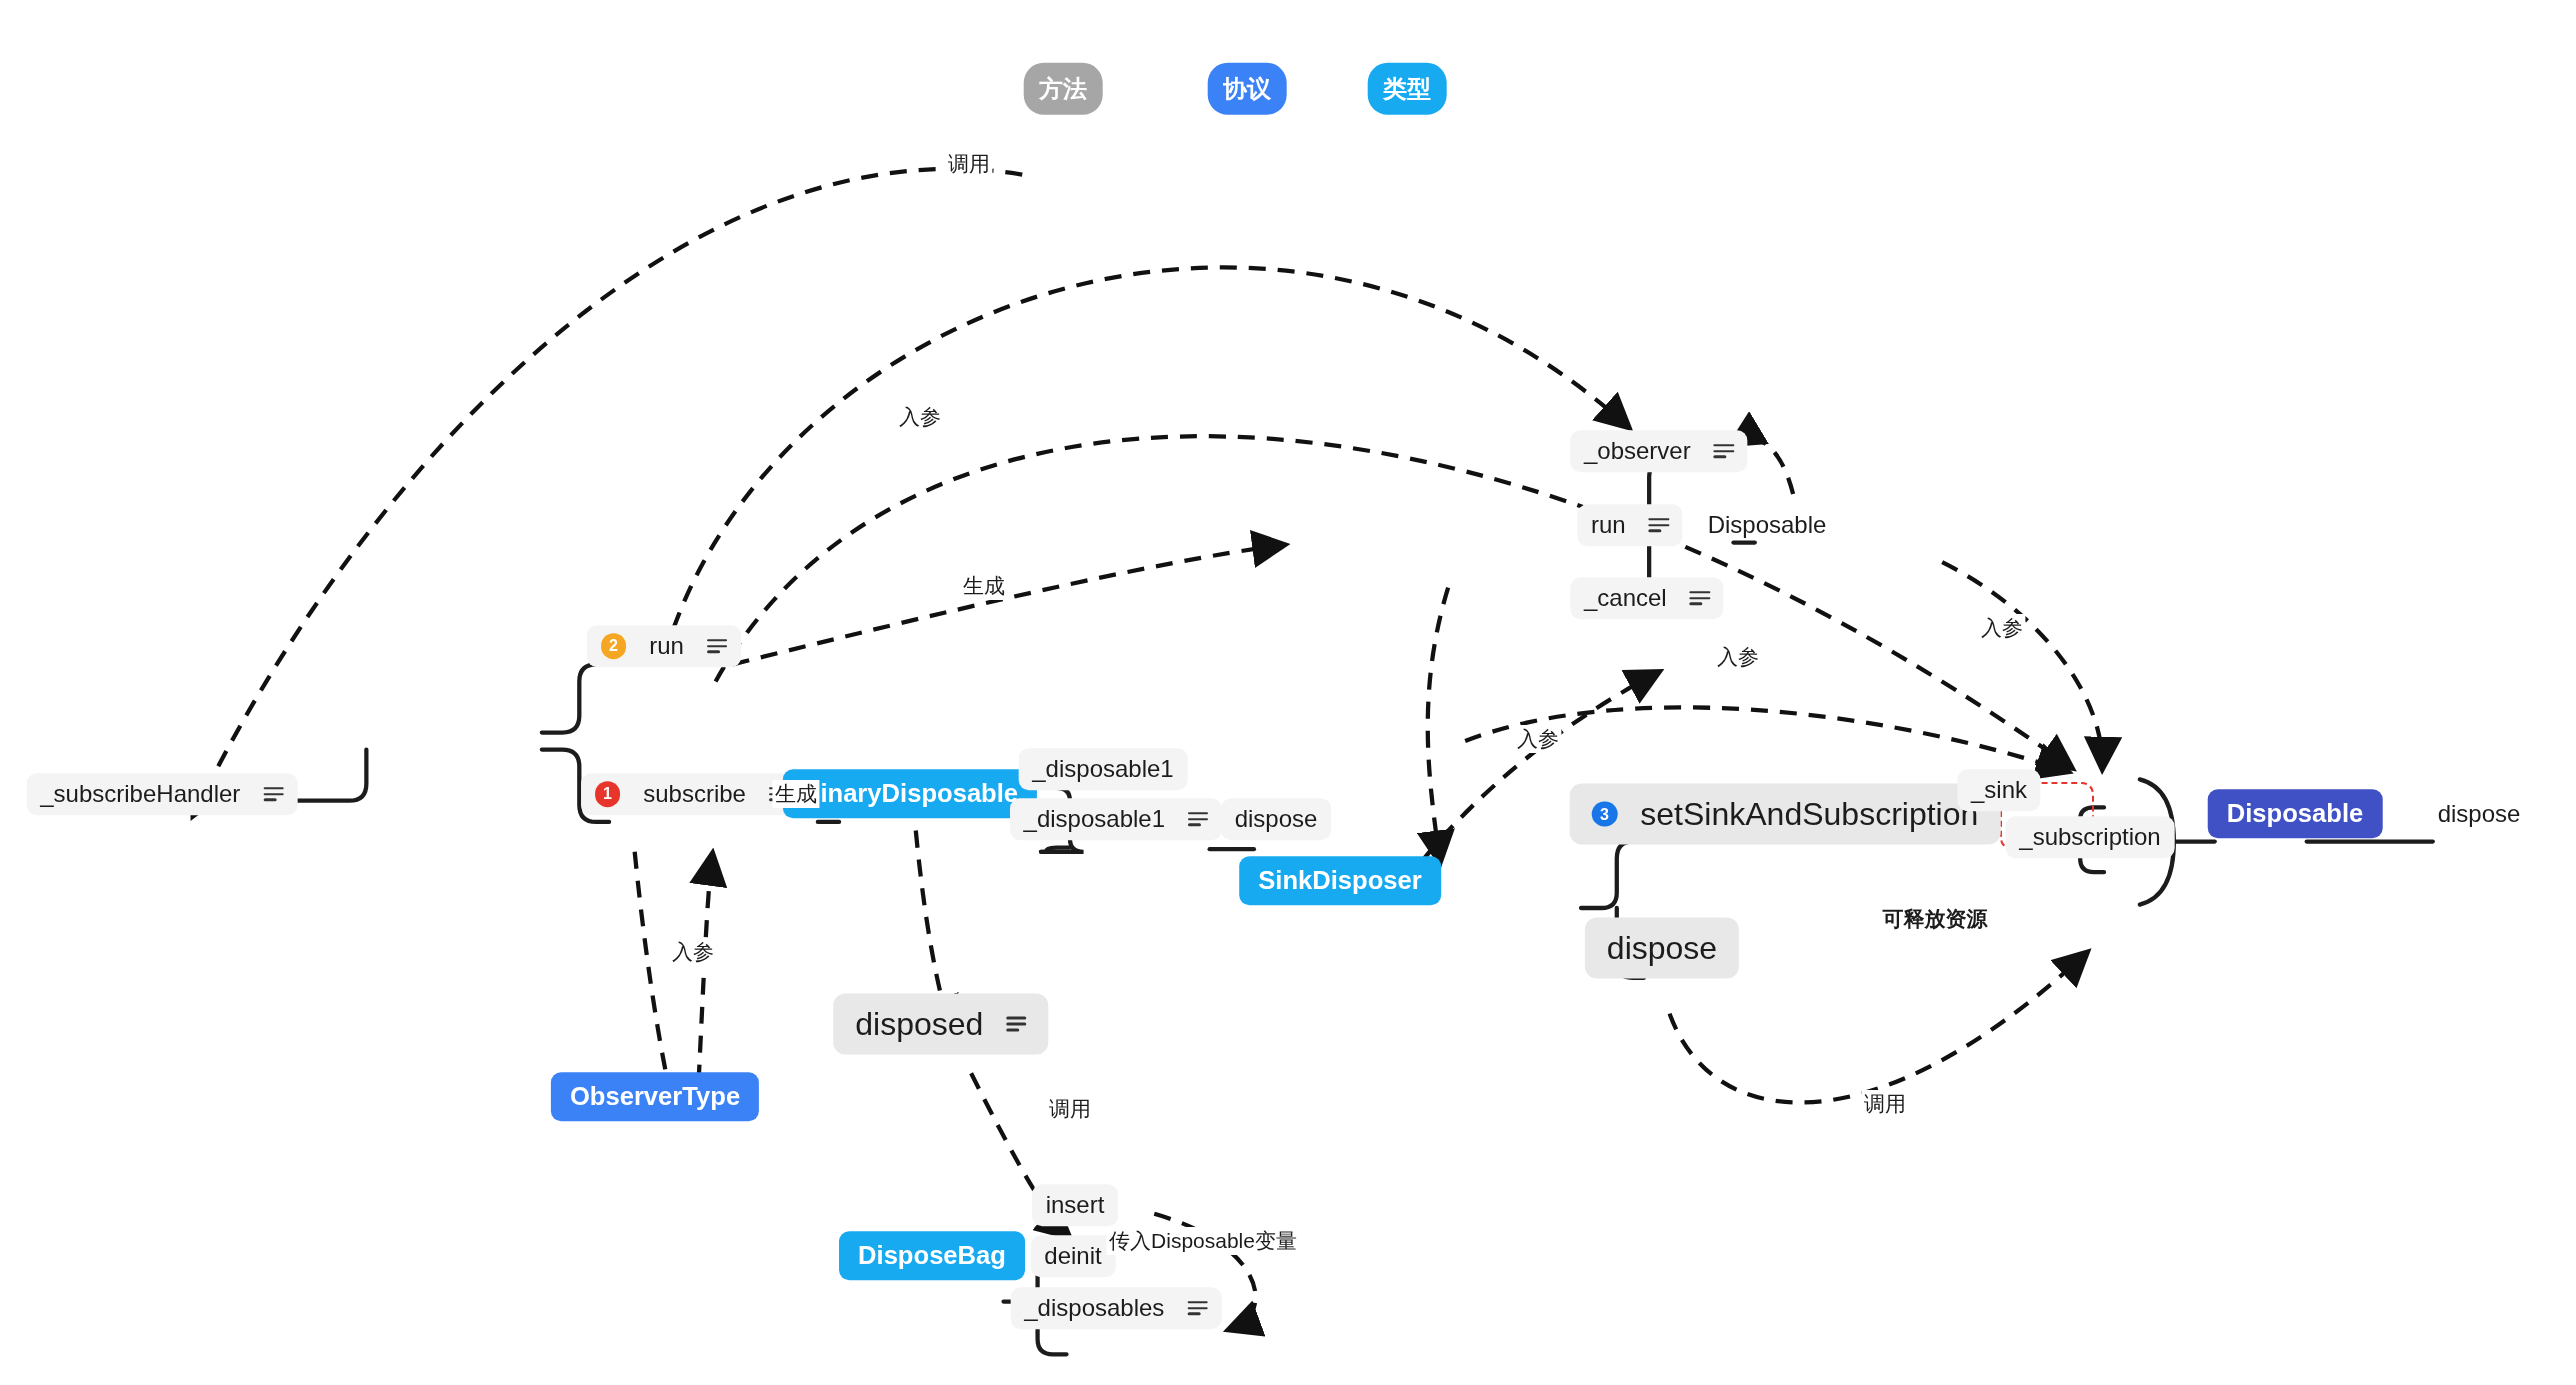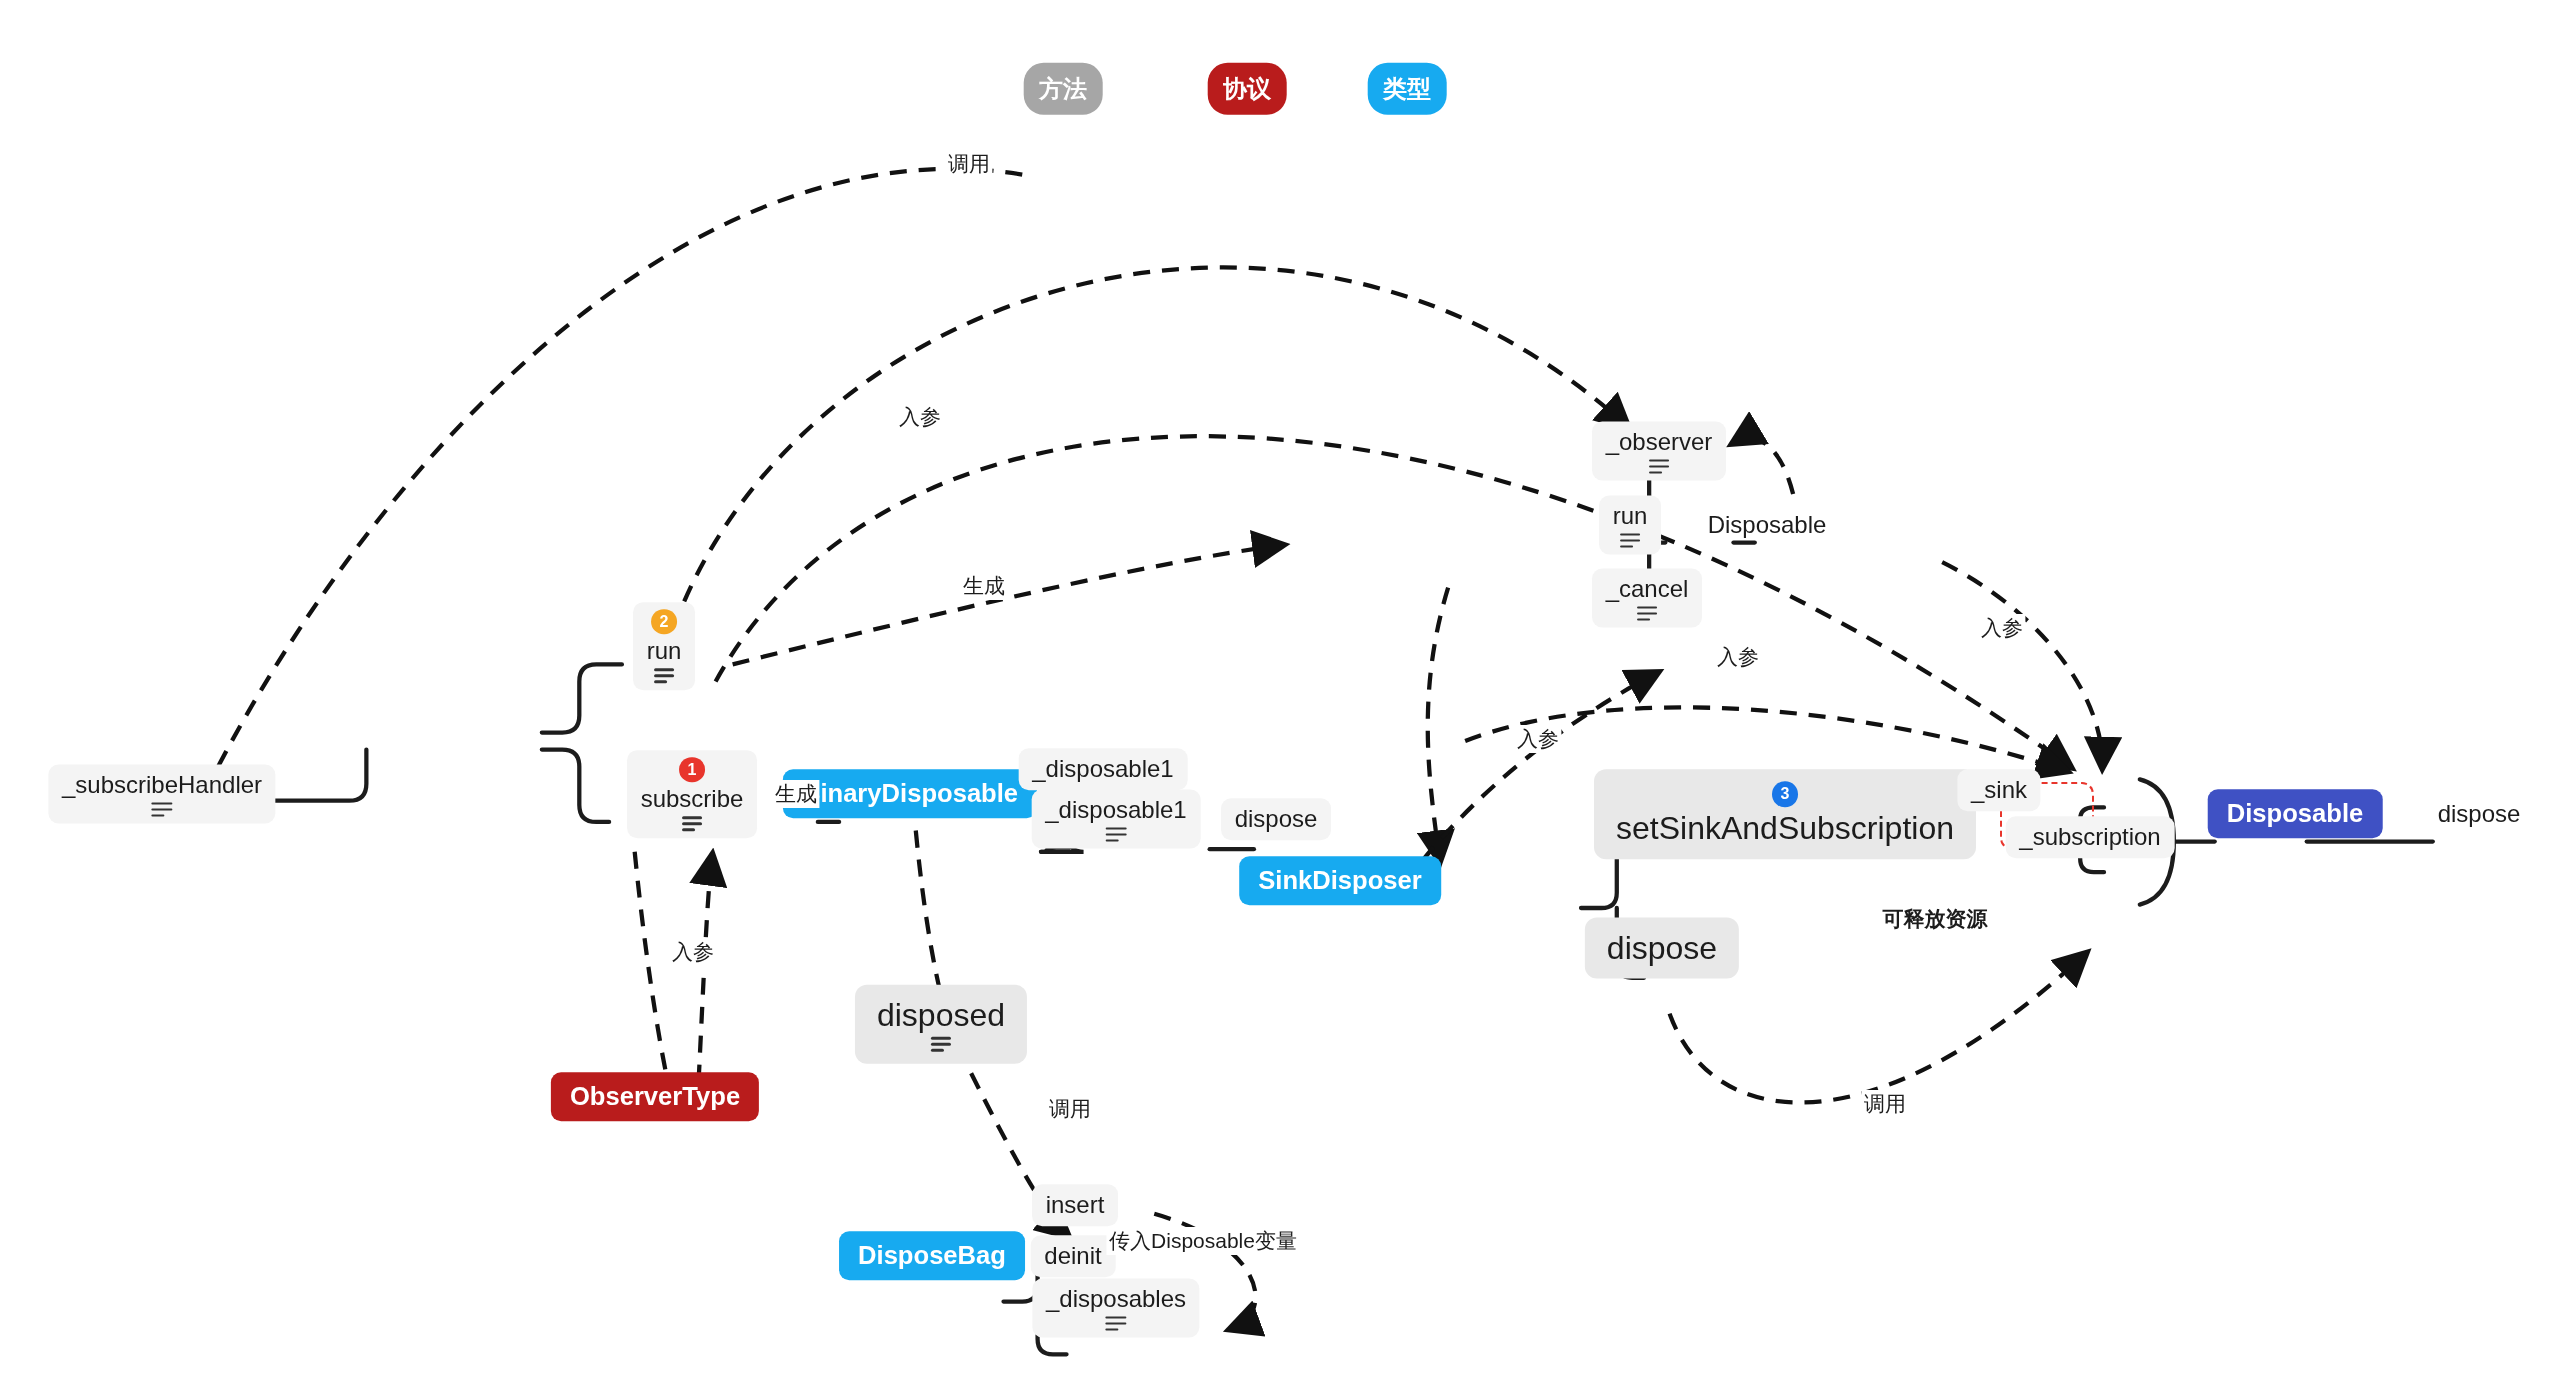--- a/index.html
+++ b/index.html
@@ -40,22 +40,21 @@
     display: inline-block;
   }
 
   
   .node.plain {
     background: #f4f4f4;
     color: #1c1c1c;
     padding: 6.8px 13.6px;
     font-size: 24px;
     border-radius: 10.2px;
-    gap: 3px;
-    flex-direction: column;
+    gap: 23px;
   }
   .node.plain.big {
     background: #e8e8e8;
     font-size: 32px;
     padding: 12px 22px;
     border-radius: 12px;
   }
   .node.plain.bare {
     background: transparent;
   }
@@ -63,21 +62,21 @@
   
   .node.type {
     background: #17aaf0;
     color: #ffffff;
     font-weight: bold;
     font-size: 25.6px;
     padding: 10.2px 19px;
     border-radius: 10.2px;
   }
   .node.protocol {
-    background: #b91c1c;
+    background: #3b82f6;
     color: #ffffff;
     font-weight: bold;
     font-size: 25.6px;
     padding: 10.2px 19px;
     border-radius: 10.2px;
   }
   .node.method {
     background: #a6a6a6;
     color: #ffffff;
     font-weight: bold;

